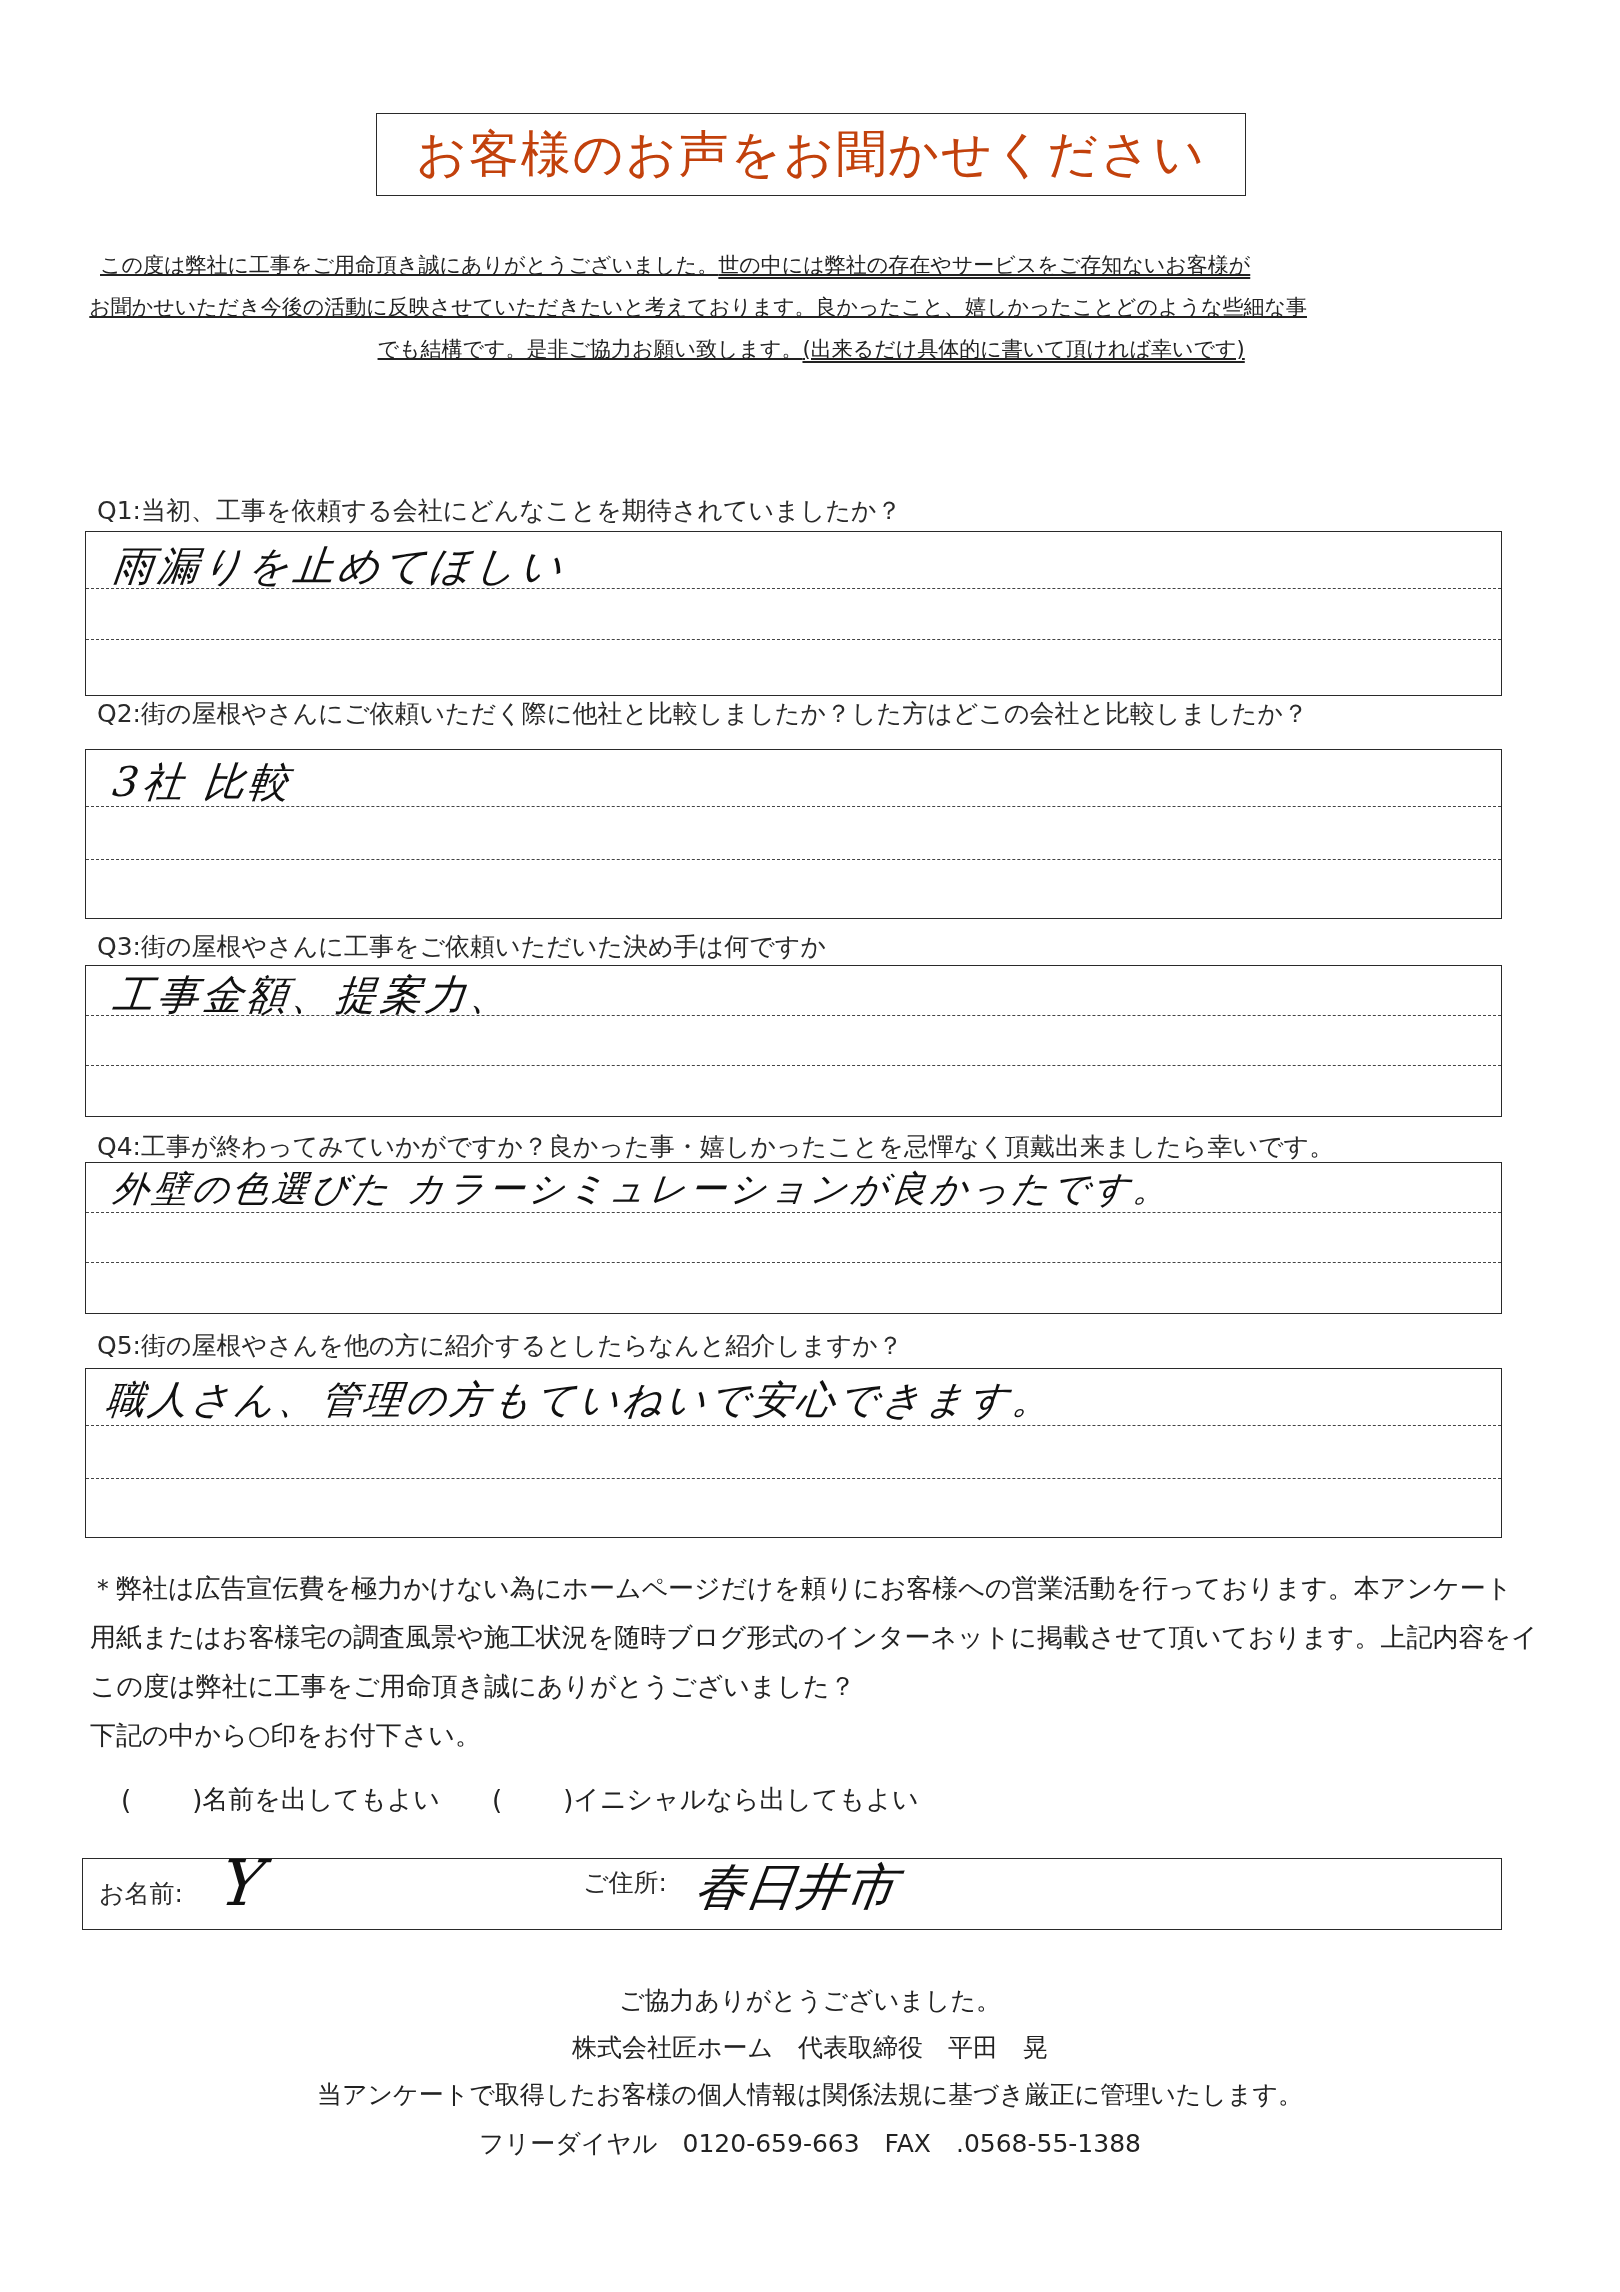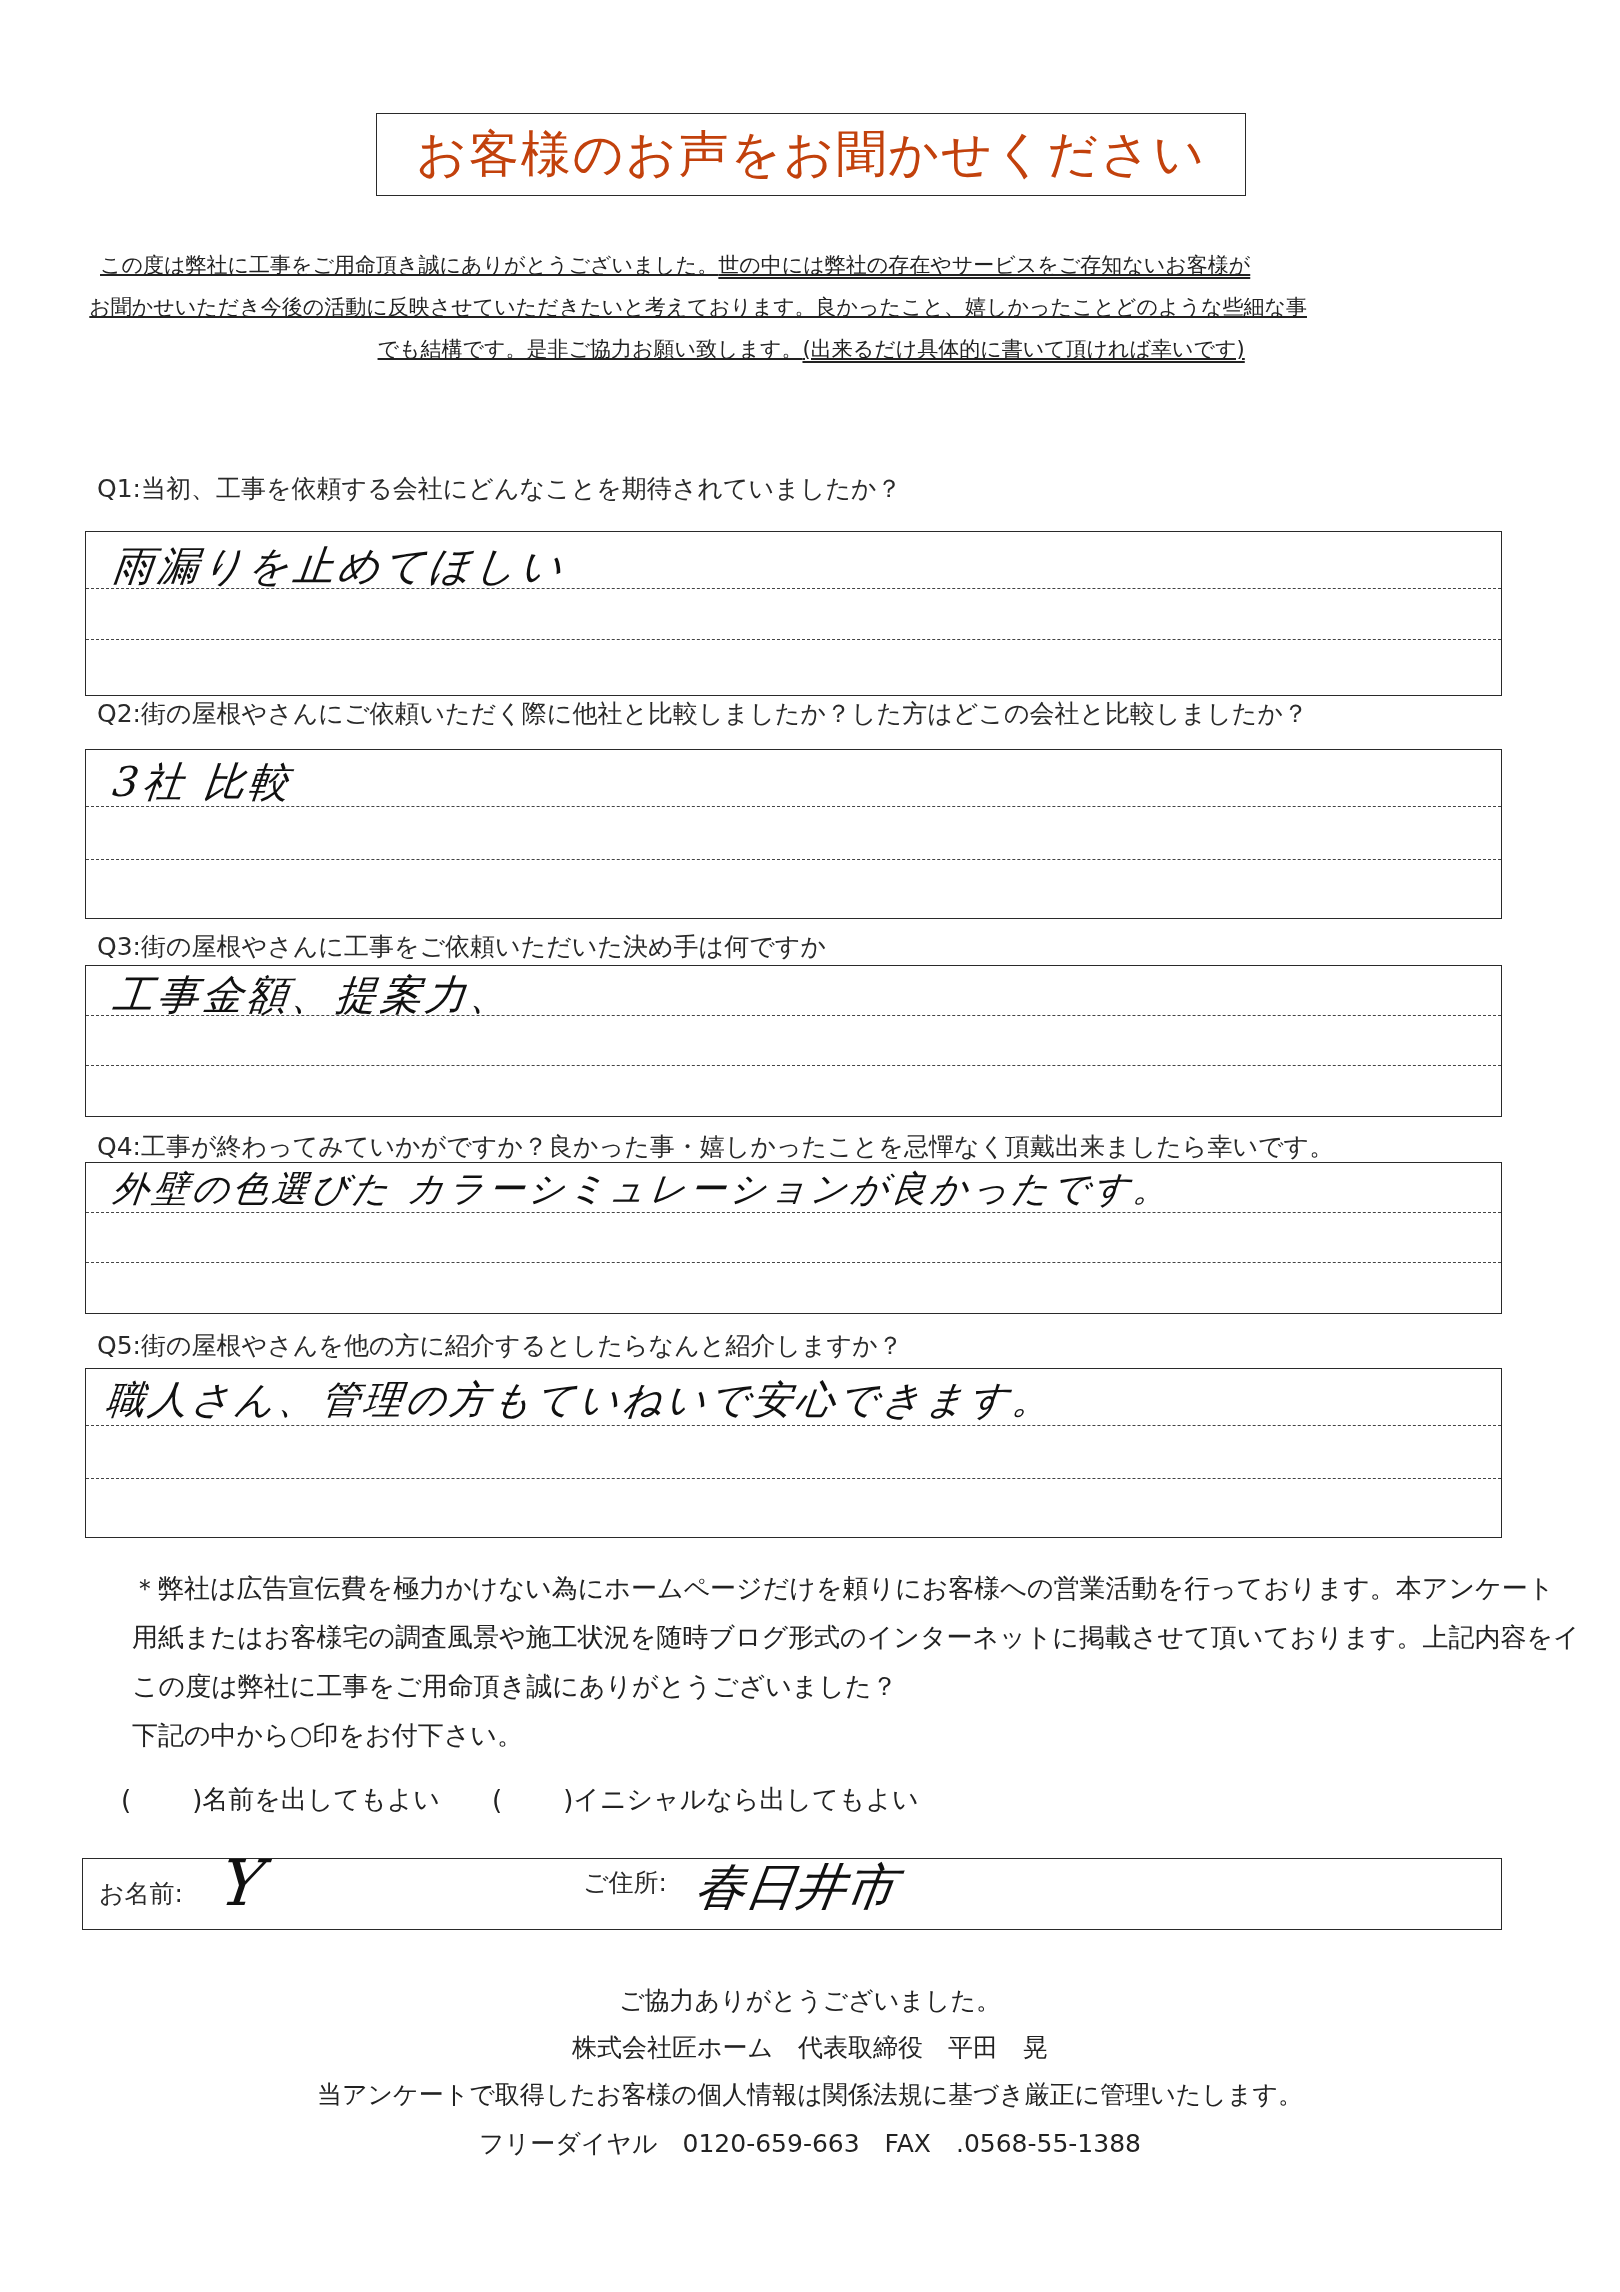--- a/index.html
+++ b/index.html
@@ -11,21 +11,21 @@
   .title-text { font-size:50px; letter-spacing:1.8px; color:#c2410c; white-space:nowrap; }
   .intro { left:100px; width:1433px; font-size:21px; line-height:42px; color:#222; white-space:nowrap;text-decoration:underline; }
   .intro-line { display:block; }
   .ul { text-decoration:underline; text-underline-offset:5.4px; text-decoration-thickness:1.8px; }
   .q-label { left:97px; font-size:25px; color:#2a2a2a; white-space:nowrap; }
   .answer-box { left:85px; width:1417px; border:1.8px solid #2a2a2a; box-sizing:border-box; }
   .dash { position:absolute; left:0; right:0; border-top:1.8px dashed #444; height:0; }
   .hand { position:absolute; left:27px; font-family:"DejaVu Serif","Liberation Serif",serif;
           font-style:italic; font-size:41px; color:#111; white-space:nowrap; letter-spacing:3.6px;
           transform:skewX(-6deg); }
-  .notice { left:90px; width:1451px; font-size:26px; line-height:49px; color:#222; white-space:nowrap;margin-left:42px; }
+  .notice { left:90px; width:1451px; font-size:26px; line-height:49px; color:#222; white-space:nowrap; }
   .notice-line { display:block; }
   .choices { left:121px; top:1782px; font-size:26px; color:#222; white-space:nowrap; display:flex; gap:0; }
   .choice { display:flex; align-items:center; }
   .paren { display:inline-block; width:61px; }
   .name-box { left:82px; top:1858px; width:1420px; height:72px; border:1.8px solid #2a2a2a; box-sizing:border-box; }
   .field-label { position:absolute; top:18px; font-size:25px; color:#2a2a2a; }
   .hand-small { position:absolute; font-family:"DejaVu Serif","Liberation Serif",serif; font-style:italic;
                 color:#111; font-size:50px; transform:skewX(-8deg); }
   .footer { left:0; width:1620px; text-align:center; font-size:25px; color:#222; white-space:nowrap; }
 </style>
@@ -35,21 +35,21 @@
 <div class="abs title-box">
   <span class="title-text">お客様のお声をお聞かせください</span>
 </div>
 
 <div class="abs intro" style="top:244px;">
   <span class="intro-line"><span>この度は弊社に工事をご用命頂き誠にありがとうございました。</span><span class="ul">世の中には弊社の存在やサービスをご存知ないお客様が</span></span>
   <span class="intro-line" style="margin-left:-10.7px;"><span>お聞かせいただき今後の活動に反映させていただきたいと考えております。良かったこと、嬉しかったことどのような些細な事</span></span>
   <span class="intro-line" style="margin-left:-10.7px;text-align:center;"><span>でも結構です。是非ご協力お願い致します。</span><span class="ul">(出来るだけ具体的に書いて頂ければ幸いです)</span></span>
 </div>
 
-<div class="abs q-label" style="top:472px;">Q1:当初、工事を依頼する会社にどんなことを期待されていましたか？</div>
+<div class="abs q-label" style="top:494px;">Q1:当初、工事を依頼する会社にどんなことを期待されていましたか？</div>
 <div class="abs answer-box" style="top:531px;height:165px;">
   <div class="dash" style="top:56px;"></div>
   <div class="dash" style="top:107px;"></div>
   <div class="hand" style="top:7.2px;">雨漏りを止めてほしい</div>
 </div>
 
 <div class="abs q-label" style="top:697px;">Q2:街の屋根やさんにご依頼いただく際に他社と比較しましたか？した方はどこの会社と比較しましたか？</div>
 <div class="abs answer-box" style="top:749px;height:170px;">
   <div class="dash" style="top:56px;"></div>
   <div class="dash" style="top:109px;"></div>

